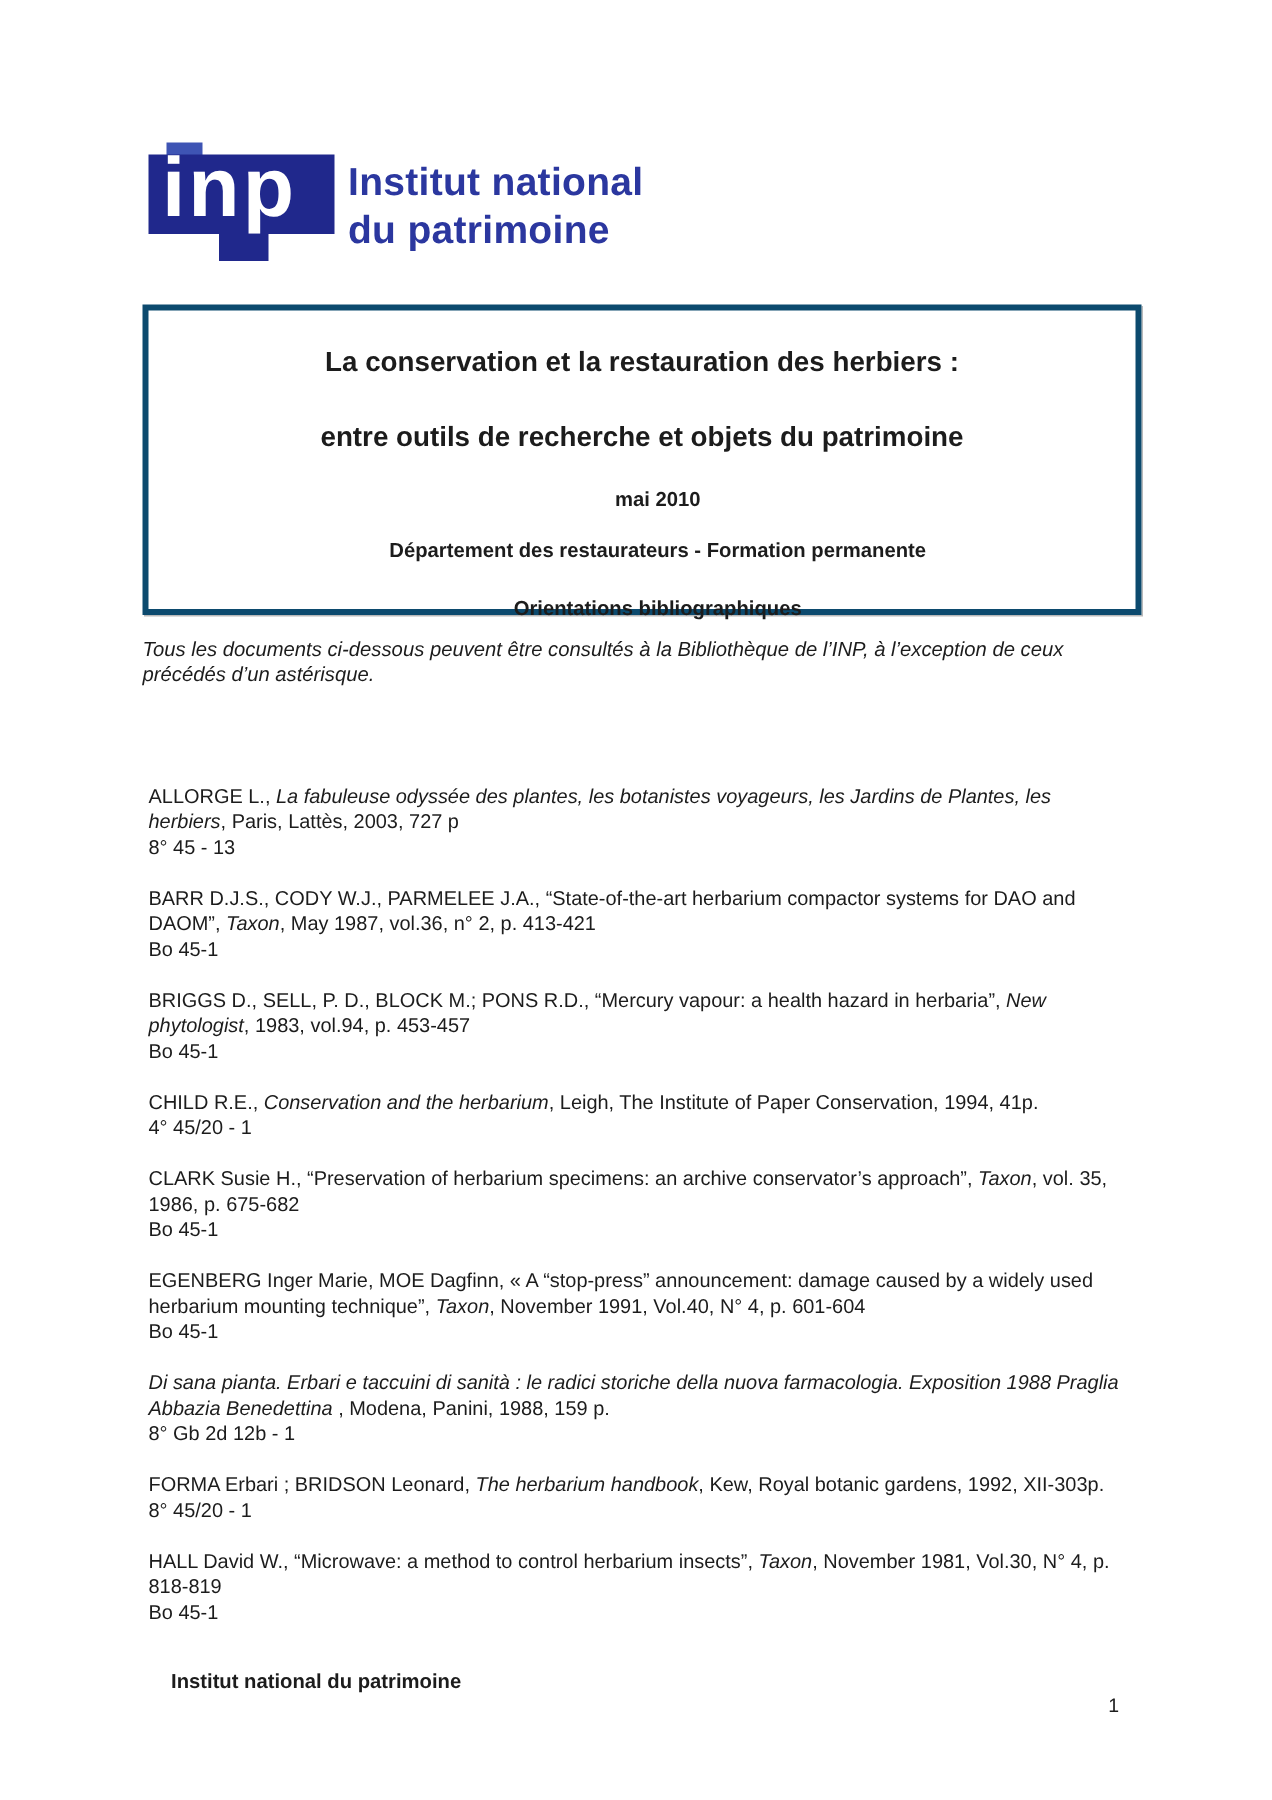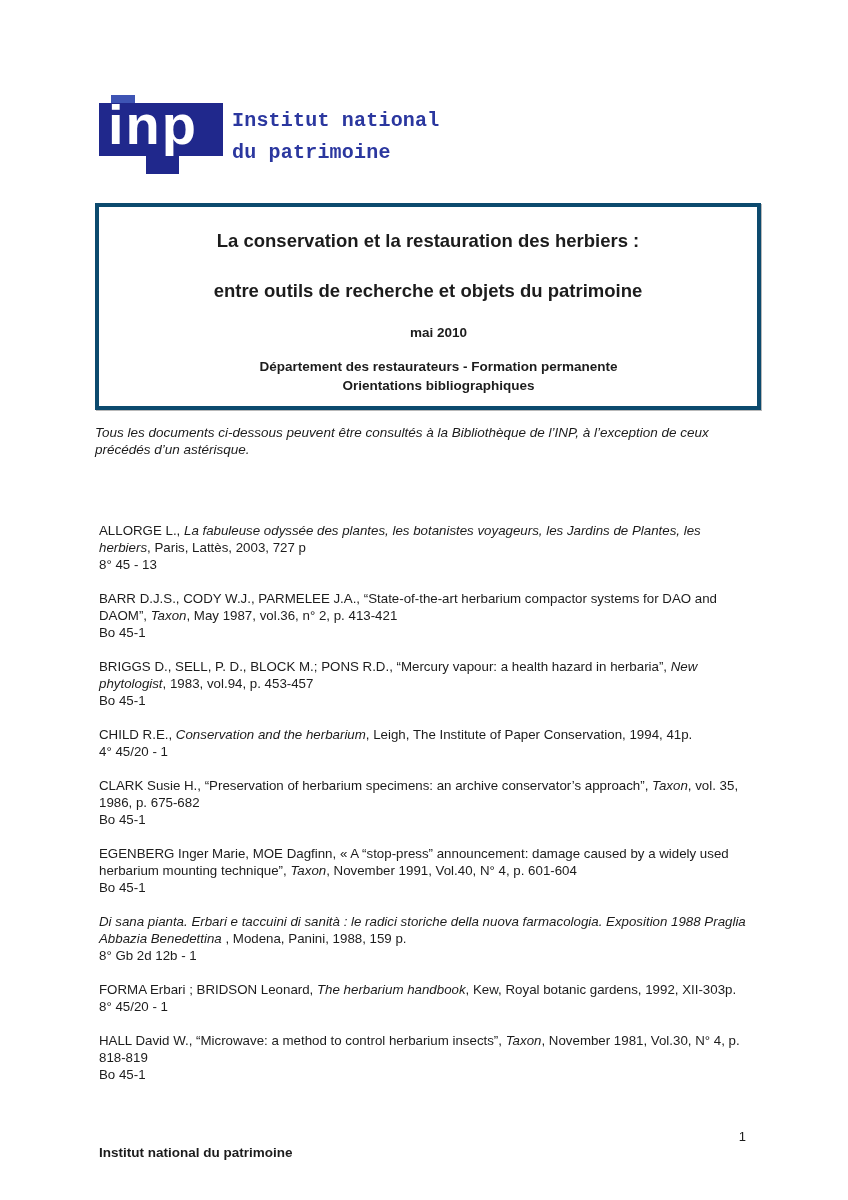--- a/index.html
+++ b/index.html
@@ -54,24 +54,23 @@
     font-weight: bold;
     letter-spacing: 2px;
     z-index: 2;
     text-align: right;
   }
   .org-name {
     margin-left: 7px;
     padding-top: 10px;
     color: var(--orgtext, #2b379f);
     font-weight: bold;
-    font-size: 20px;
+    font-size: 26px;
     line-height: 32px;
     letter-spacing: 0.2px;
-    font-family: Liberation Mono, monospace;
   }
 
   
   .title-box {
     position: absolute;
     left: 95px;
     top: 203px;
     width: 658px;
     height: 199px;
     border: 4px solid #0c4a6e;
@@ -85,21 +84,21 @@
     margin-top: 23px;
   }
   .title-main.second { margin-top: 28px; }
   .title-sub {
     font-size: 13.5px;
     font-weight: bold;
     padding-left: 21px;
   }
   .title-sub.date   { margin-top: 23px; }
   .title-sub.dept   { margin-top: 19px; }
-  .title-sub.orient { margin-top: 4px; }
+  .title-sub.orient { margin-top: 24px; }
 
   
   .notice {
     position: absolute;
     left: 95px;
     top: 425px;
     width: 658px;
     text-align: left;
     font-style: italic;
     font-size: 13.5px;
@@ -115,25 +114,24 @@
     font-size: 13.3px;
     line-height: 17px;
   }
   .entry { margin-bottom: 17px; }
   .entry .it { font-style: italic; }
   .entry .callno { }
 
   
   .footer-org {
     position: absolute;
-    left: 99px;
+    left: 114px;
     top: 1113px;
     font-size: 13.5px;
     font-weight: bold;
-    margin-top: 32px;
   }
   .page-num {
     position: absolute;
     right: 102px;
     top: 1129px;
     font-size: 13px;
   }
 </style>
 </head>
 <body>

